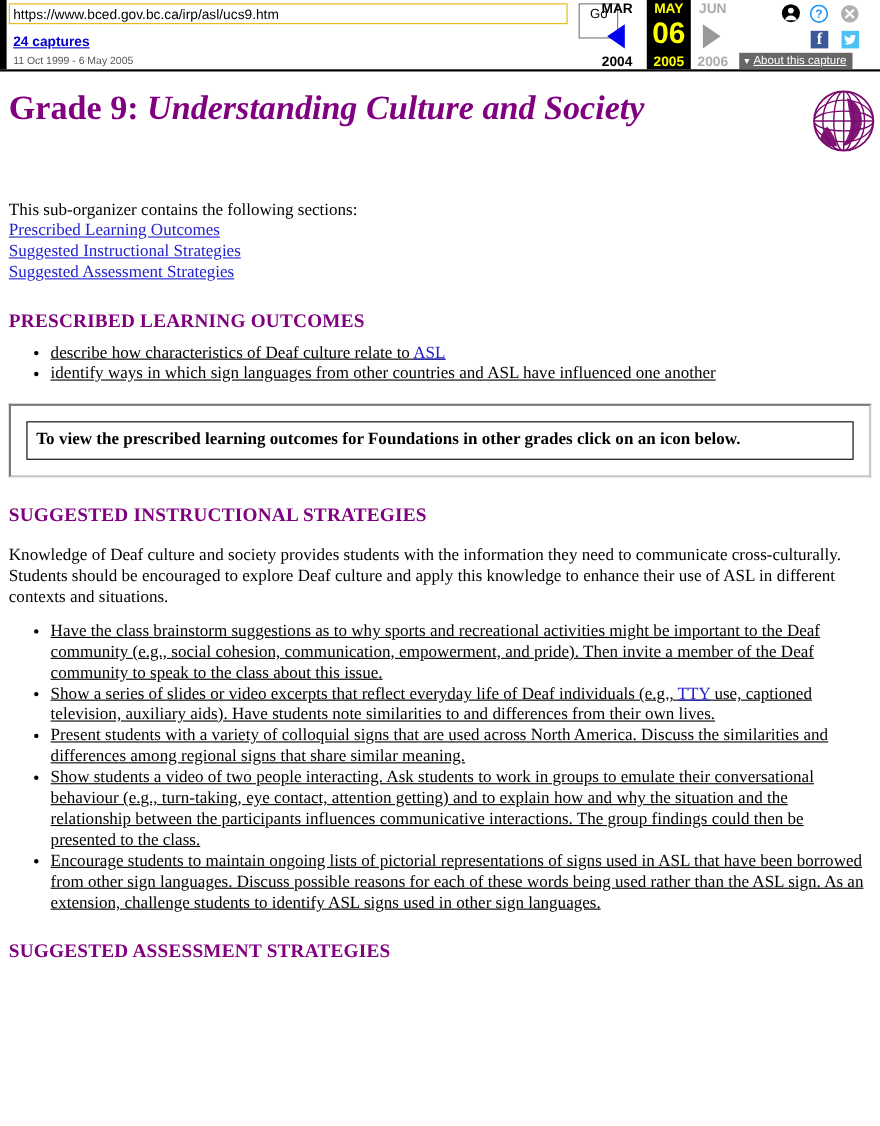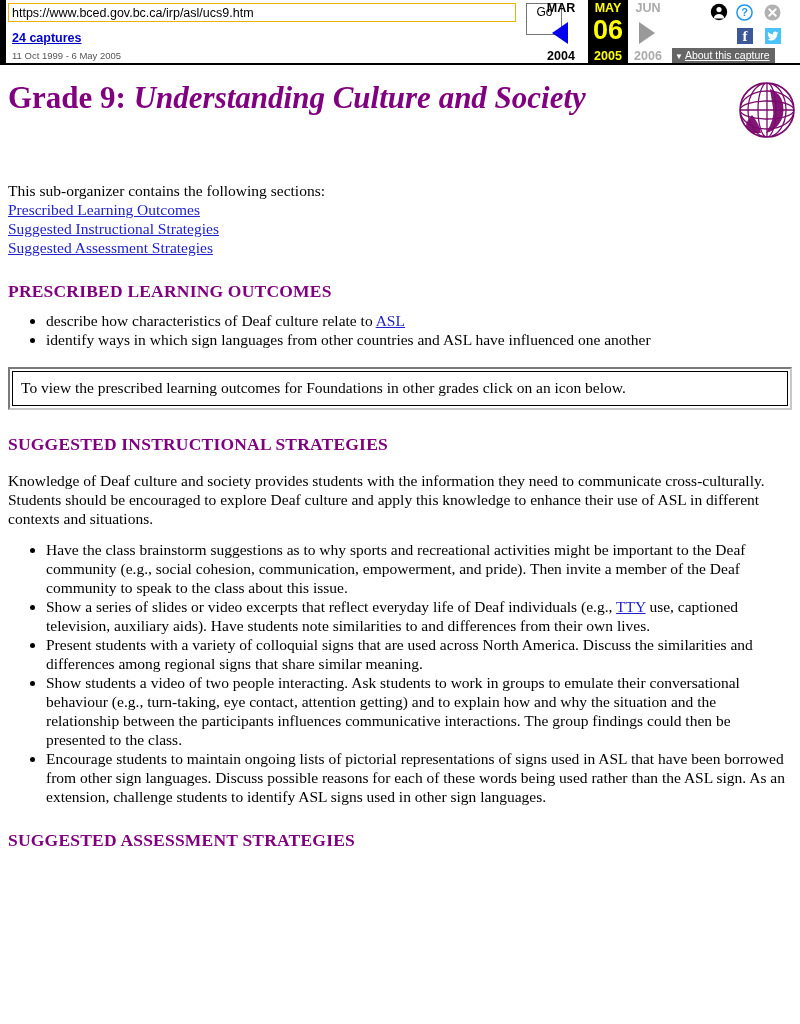--- a/index.html
+++ b/index.html
@@ -158,33 +158,35 @@
   p.expect {
     margin:17px 0 0 0;
     font-family:"Liberation Sans", sans-serif;
     font-style:italic; font-size:14.5px;
     color:#800080;
   }
 
   ul.blist {
     margin:10px 0 0 0; padding-left:38px;
     list-style:disc;
+    text-decoration:underline;
   }
   ul.blist li {
     font-size:15.5px; line-height:19px; color:#000;
     margin:0; padding:0;
   }
   ul.blist li a { color:#2222cc; text-decoration:underline; }
 
   .notebox {
     margin:18px 0 12px 0;
     border:2px solid #8a8a8a;
     border-top-color:#7a7a7a; border-left-color:#7a7a7a;
     border-right-color:#c8c8c8; border-bottom-color:#c8c8c8;
-    padding:2px;
+    padding:14px;
+    font-weight:bold;
   }
   .notebox-in {
     border:1px solid #000;
     padding:6px 8px 8px 8px;
   }
   .notebox p {
     margin:0; font-size:15.5px; line-height:19px; color:#000;
   }
 
   .gradewrap {

